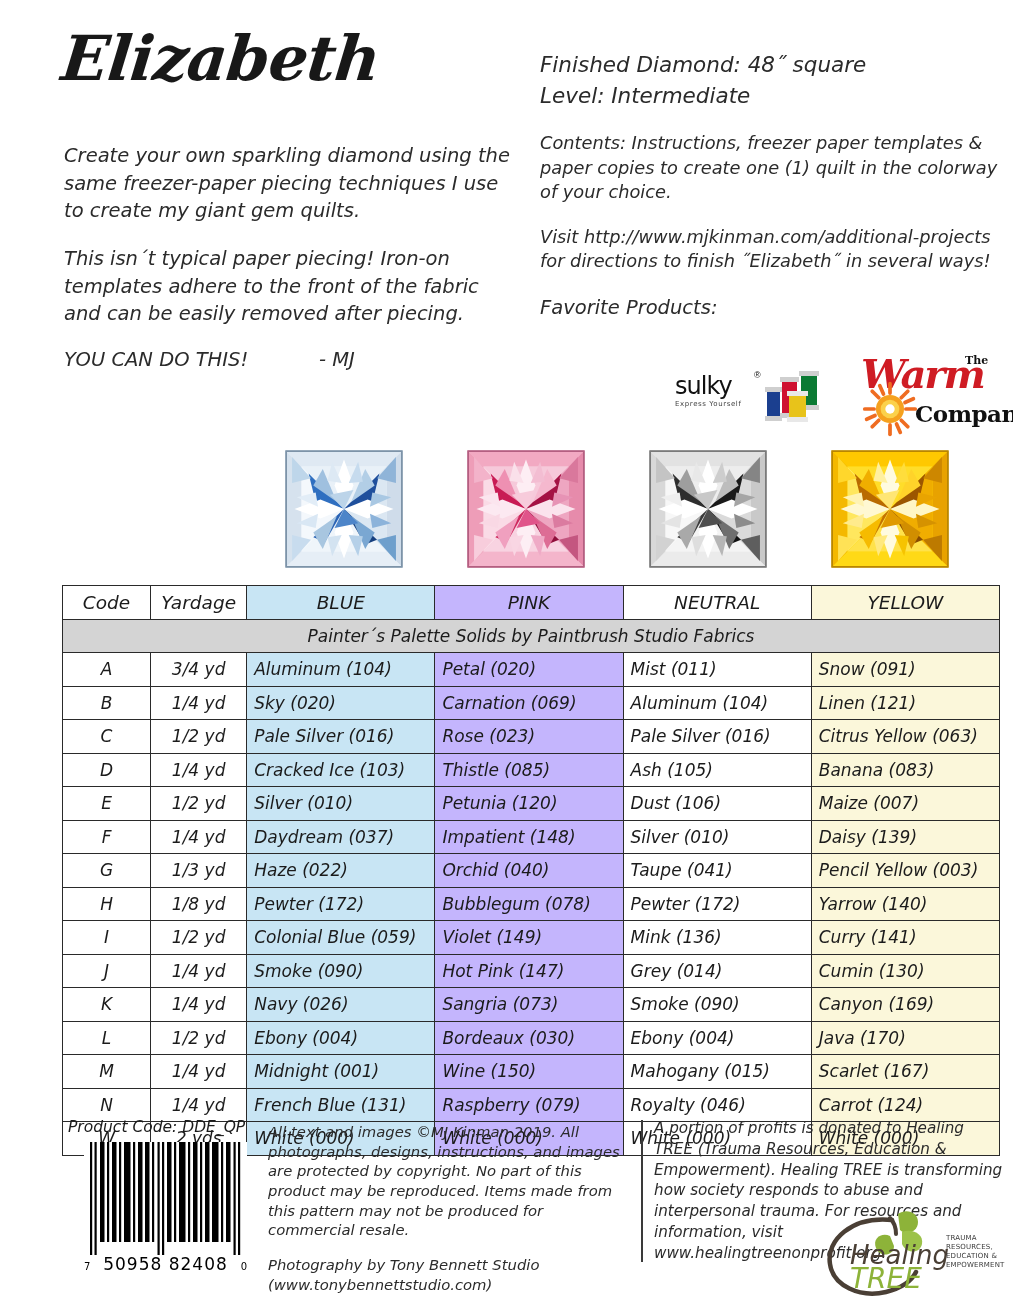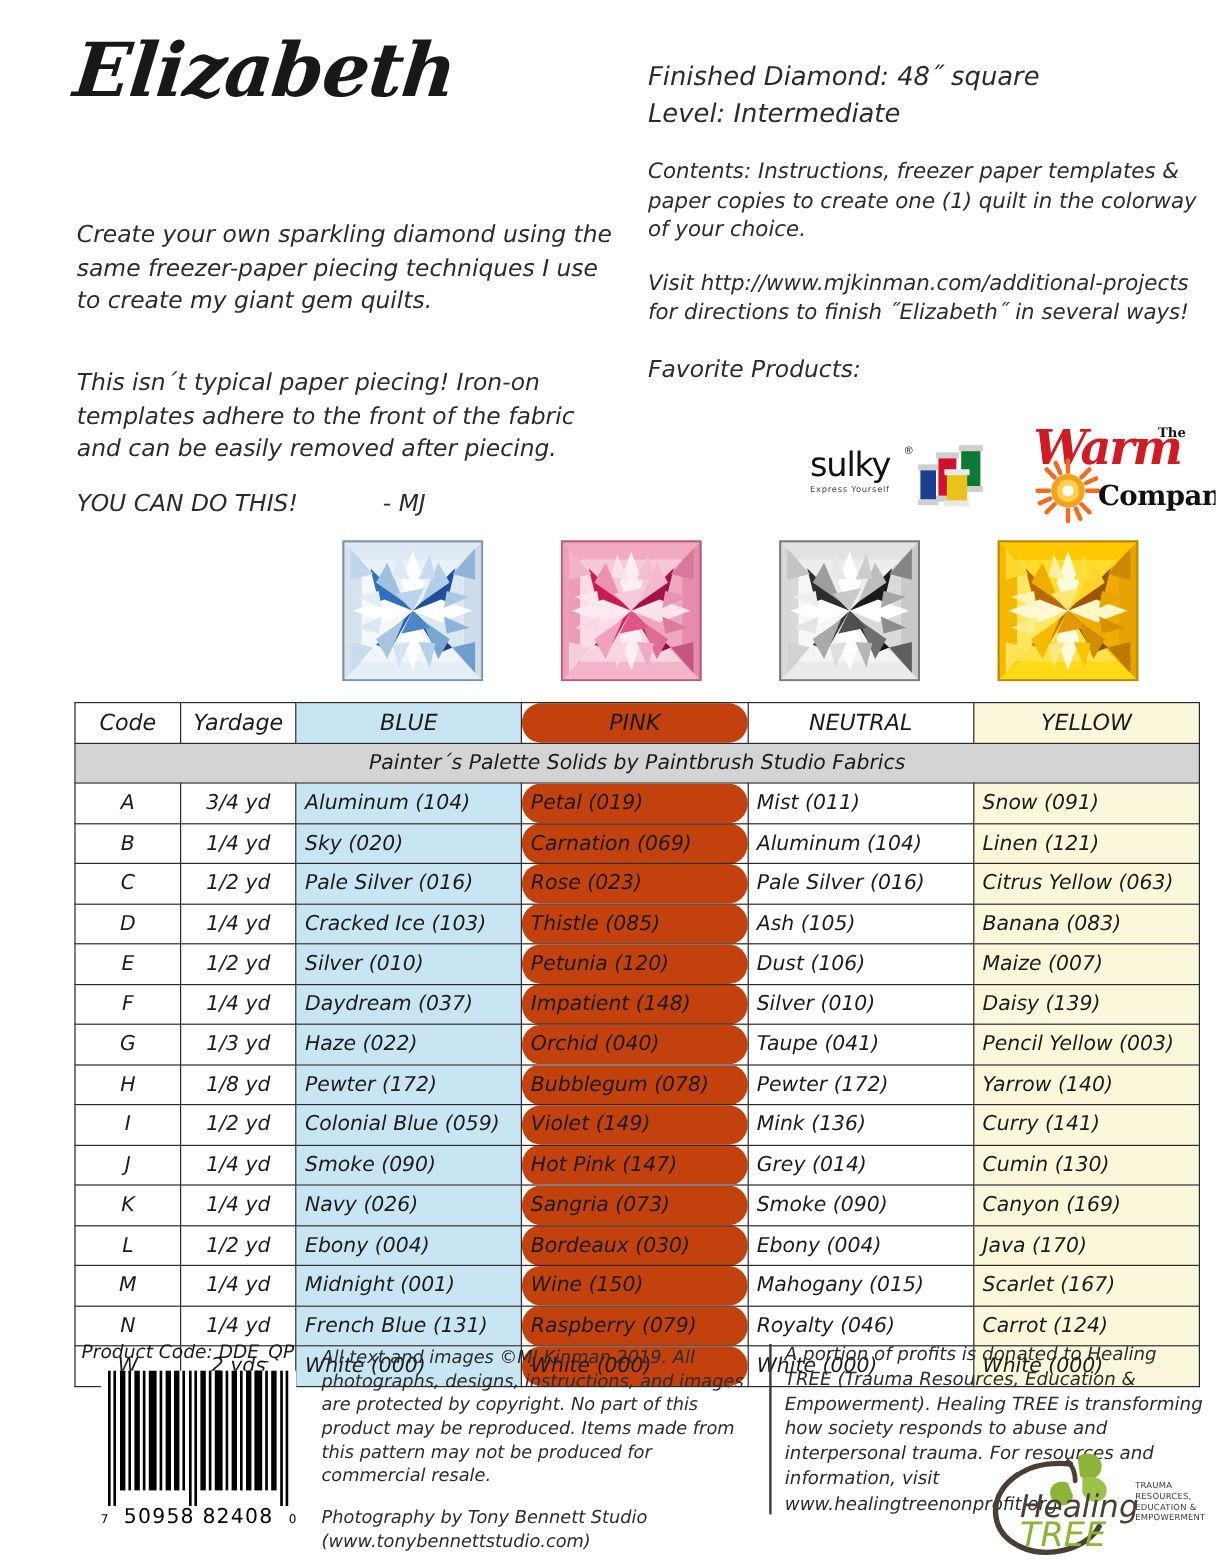--- a/index.html
+++ b/index.html
@@ -24,40 +24,40 @@
   }
 
   
   .it {
     font-family: "DejaVu Sans", sans-serif;
     font-style: italic;
     color: #2b2b2b;
   }
 
   .left-col { position: absolute; left: 64px; top: 142px; width: 450px; }
-  .para { font-size: 19.5px; line-height: 1.42; margin-bottom: 20px; margin-top: 40px; }
+  .para { font-size: 19.5px; line-height: 1.42; margin-bottom: 20px; }
   .para:last-child { margin-bottom: 0; }
   .mj-line { display: flex; justify-content: flex-start; font-size: 19.5px; }
   .mj-line .you { width: 255px; }
 
   .right-col { position: absolute; left: 540px; top: 50px; width: 462px; }
   .rhead { font-size: 21.5px; line-height: 1.42; }
   .rbody { font-size: 17.8px; line-height: 1.38; margin-top: 20px; }
   .fav { font-size: 19.5px; margin-top: 22px; }
 
   
   .logos { position: absolute; left: 535px; top: 352px; width: 470px; height: 88px; }
 
   .logo-pbs { position: absolute; left: 8px; top: 8px; width: 128px; height: 76px; }
   .logo-sulky { position: absolute; left: 140px; top: 14px; width: 150px; height: 62px; }
   .logo-warm { position: absolute; left: 300px; top: 0px; width: 170px; height: 86px; margin-left: 24px; }
 
   .sulky-word {
     font-family: "DejaVu Sans", sans-serif;
-    font-weight: 400; font-size: 28px; letter-spacing: -1px;
+    font-weight: 400; font-size: 24px; letter-spacing: -1px;
     color: #111; line-height: 1;
   }
   .sulky-tag {
     font-family: "DejaVu Sans", sans-serif;
     font-size: 7px; letter-spacing: 0.6px; color: #444; margin-top: 2px;
   }
   .warm-word {
     font-family: "DejaVu Serif", serif; font-weight: 700; font-style: italic;
     font-size: 40px; color: #cf1c24; line-height: 0.9; letter-spacing: -2px;
   }
@@ -93,21 +93,21 @@
     color: #1b1b1b;
     white-space: nowrap;
     overflow: hidden;
   }
   table.chart th { text-align: center; font-size: 18.5px; }
   col.c-code { width: 88px; }
   col.c-yard { width: 96px; }
   col.c-way  { width: 188px; }
   .cell-code, .cell-yard { text-align: center; }
   .bg-blue { background: #c8e5f4; }
-  .bg-pink { background: #c2410c; border-radius: 16px; }
+  .bg-pink { background: #c4b5fd; }
   .bg-neut { background: #ffffff; }
   .bg-yell { background: #fbf7da; }
   .banner {
     background: #d4d4d4; text-align: center;
     font-size: 18px; height: 30px;
   }
 
   
   .footer { position: absolute; left: 0; top: 1110px; width: 1013px; height: 190px; }
 
@@ -423,21 +423,21 @@
       </tr>
     </thead>
     <tbody id="chart-body">
       <tr>
         <td class="banner" colspan="6">Painter´s Palette Solids by Paintbrush Studio Fabrics</td>
       </tr>
     <tr>
           <td class="cell-code bg-neut">A</td>
           <td class="cell-yard bg-neut">3/4 yd</td>
           <td class="bg-blue">Aluminum (104)</td>
-          <td class="bg-pink">Petal (019)</td>
+          <td class="bg-pink">Petal (020)</td>
           <td class="bg-neut">Mist (011)</td>
           <td class="bg-yell">Snow (091)</td>
         </tr>
         <tr>
           <td class="cell-code bg-neut">B</td>
           <td class="cell-yard bg-neut">1/4 yd</td>
           <td class="bg-blue">Sky (020)</td>
           <td class="bg-pink">Carnation (069)</td>
           <td class="bg-neut">Aluminum (104)</td>
           <td class="bg-yell">Linen (121)</td>

